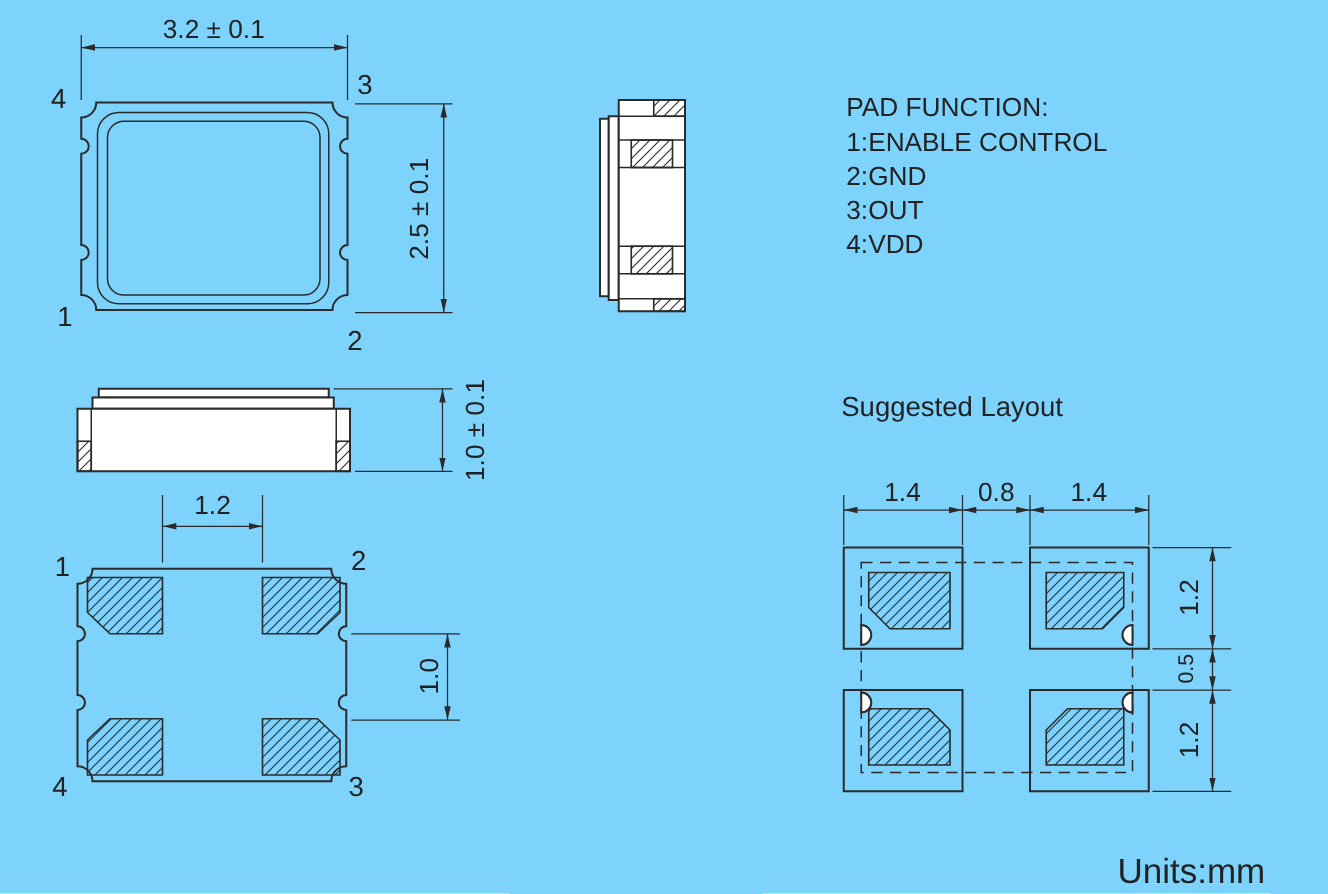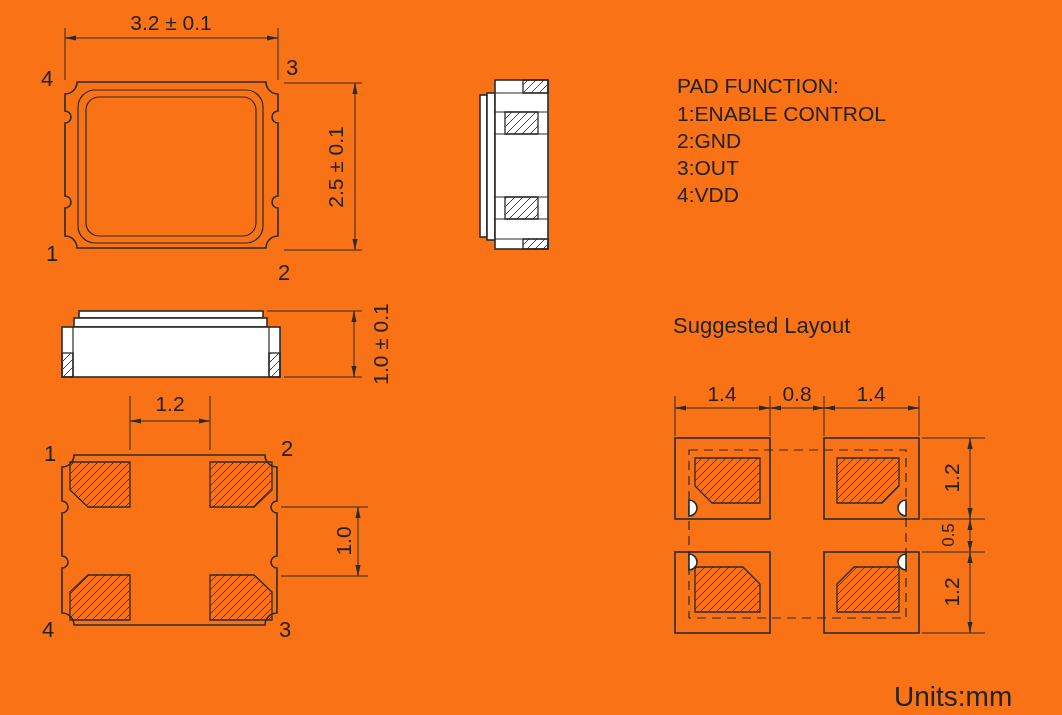--- a/index.html
+++ b/index.html
@@ -1,16 +1,16 @@
 <!DOCTYPE html>
 <html><head>
 <meta charset="utf-8">
 <style>
   html,body{margin:0;padding:0;background:#ffffff;}
-  .page{position:relative;width:1062px;height:715px;background:#f97316;overflow:hidden;}
+  .page{position:relative;width:1062px;height:715px;background:#7dd3fc;overflow:hidden;}
   svg{display:block;}
   text{font-family:"Liberation Sans","DejaVu Sans",sans-serif;fill:#222;}
   .dim-text{font-size:21px;}
   .pin-text{font-size:22px;}
   .legend-text{font-size:21px;}
   .title-text{font-size:22px;}
   .units-text{font-size:28px;}
   .small-dim{font-size:17px;}
   .outline{fill:none;stroke:#2b2b2b;stroke-width:1.6;}
   .thin{fill:none;stroke:#2b2b2b;stroke-width:1.2;}

